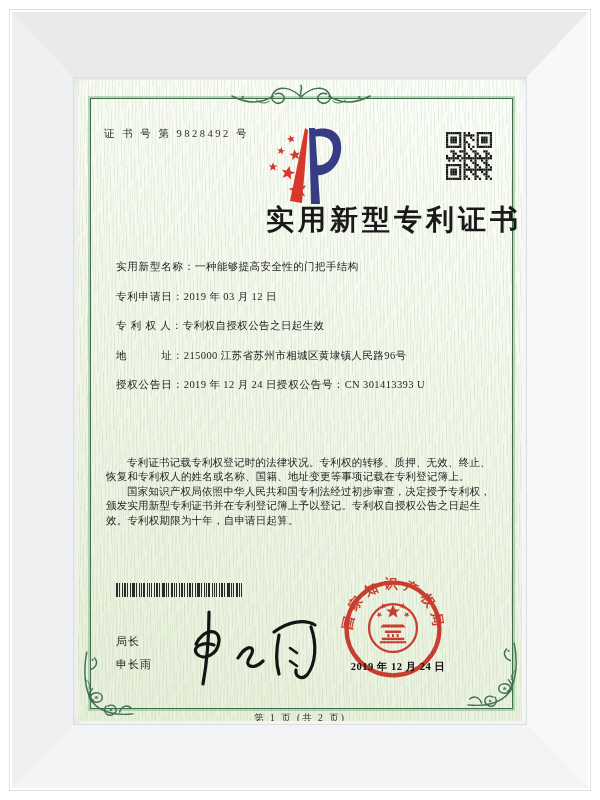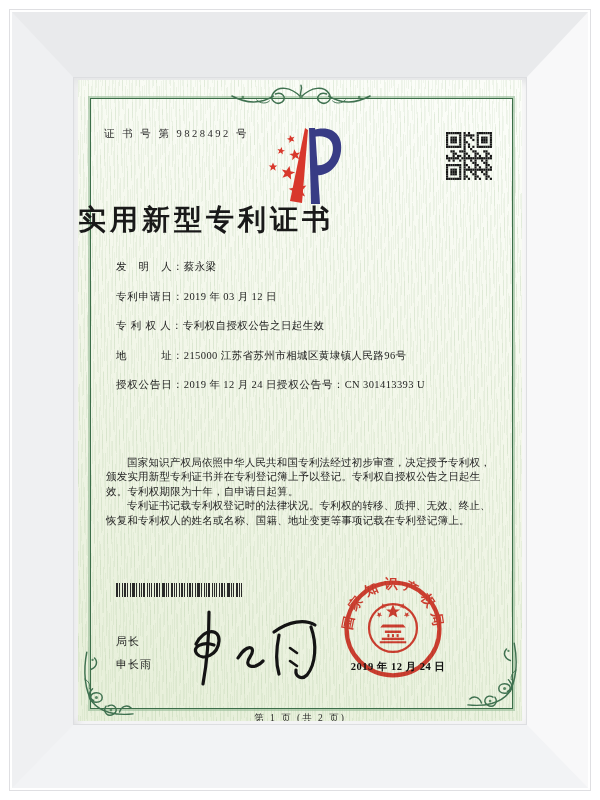--- a/index.html
+++ b/index.html
@@ -25,21 +25,21 @@
     box-shadow:0 0 3px rgba(0,0,0,.05);}
   .cert-border{position:absolute;left:12px;top:18px;right:9px;bottom:12px;
       border:1px solid #3c6e49;outline:2px solid rgba(148,186,150,.6);}
   .orn{position:absolute;}
   .orn svg{display:block;width:100%;height:100%;}
   
   .abs{position:absolute;}
   .cert-no{left:26px;top:47px;font-size:10.5px;letter-spacing:2.5px;color:#2a2a2a;}
   .logo{left:182px;top:44px;width:80px;height:84px;}
   .qr{left:368px;top:52px;width:46px;height:48px;}
-  .title{left:0;right:0;top:121px;text-align:left;font-size:28px;font-weight:bold;
+  .title{left:0;right:0;top:121px;text-align:right;font-size:28px;font-weight:bold;
          letter-spacing:4px;color:#191919;}
   .fields{left:38px;top:181px;right:16px;display:flex;flex-direction:column;gap:17.6px;
           font-size:10.5px;line-height:12px;color:#1d1d1d;letter-spacing:.4px;}
   .frow{white-space:nowrap;}
   .frow .lab{letter-spacing:.8px;}
   .pair2{}
   .paras{left:28px;top:376px;width:388px;font-size:10.5px;line-height:14.4px;color:#242424;}
   .paras p{margin:0;text-indent:2em;letter-spacing:.2px;}
   .barcode{left:38px;top:503px;width:128px;height:14px;}
   .officer{left:38px;font-size:11px;color:#1d1d1d;letter-spacing:1px;}
@@ -368,32 +368,32 @@
             <rect x="95.23809523809524" y="52.38095238095238" width="4.666666666666667" height="4.666666666666667"></rect>
             <rect x="95.23809523809524" y="71.42857142857143" width="4.666666666666667" height="4.666666666666667"></rect>
             <rect x="95.23809523809524" y="76.19047619047619" width="4.666666666666667" height="4.666666666666667"></rect>
             <rect x="95.23809523809524" y="95.23809523809524" width="4.666666666666667" height="4.666666666666667"></rect>
           </svg>
       </div>
 
       <div class="abs title">实用新型专利证书</div>
 
       <div class="abs fields">
-        <div class="frow"><span class="lab">发　明　人：</span><span>蔡永梁</span></div>
+        <div class="frow"><span class="lab">实用新型名称：</span><span>一种能够提高安全性的门把手结构</span></div>
         <div class="frow"><span class="lab">专利申请日：</span><span>2019 年 03 月 12 日</span></div>
         <div class="frow"><span class="lab">专 利 权 人：</span><span>专利权自授权公告之日起生效</span></div>
         <div class="frow"><span class="lab">地　　　址：</span><span>215000 江苏省苏州市相城区黄埭镇人民路96号</span></div>
         <div class="frow">
           <span class="lab">授权公告日：</span><span>2019 年 12 月 24 日</span><span class="pair2 lab">授权公告号：</span><span>CN 301413393 U</span>
         </div>
       </div>
 
       <div class="abs paras">
+        <p>专利证书记载专利权登记时的法律状况。专利权的转移、质押、无效、终止、恢复和专利权人的姓名或名称、国籍、地址变更等事项记载在专利登记簿上。</p>
         <p>国家知识产权局依照中华人民共和国专利法经过初步审查，决定授予专利权，颁发实用新型专利证书并在专利登记簿上予以登记。专利权自授权公告之日起生效。专利权期限为十年，自申请日起算。</p>
-        <p>专利证书记载专利权登记时的法律状况。专利权的转移、质押、无效、终止、恢复和专利权人的姓名或名称、国籍、地址变更等事项记载在专利登记簿上。</p>
       </div>
 
       <div class="abs barcode">
         <svg id="barcode-svg" viewBox="0 0 128 14" fill="#2a2a2a" preserveAspectRatio="none" style="width:100%;height:100%">
             <rect x="0" y="0" width="2" height="14"></rect>
             <rect x="3" y="0" width="1" height="14"></rect>
             <rect x="6" y="0" width="1" height="14"></rect>
             <rect x="8" y="0" width="2" height="14"></rect>
             <rect x="11" y="0" width="1" height="14"></rect>
             <rect x="14" y="0" width="1" height="14"></rect>

